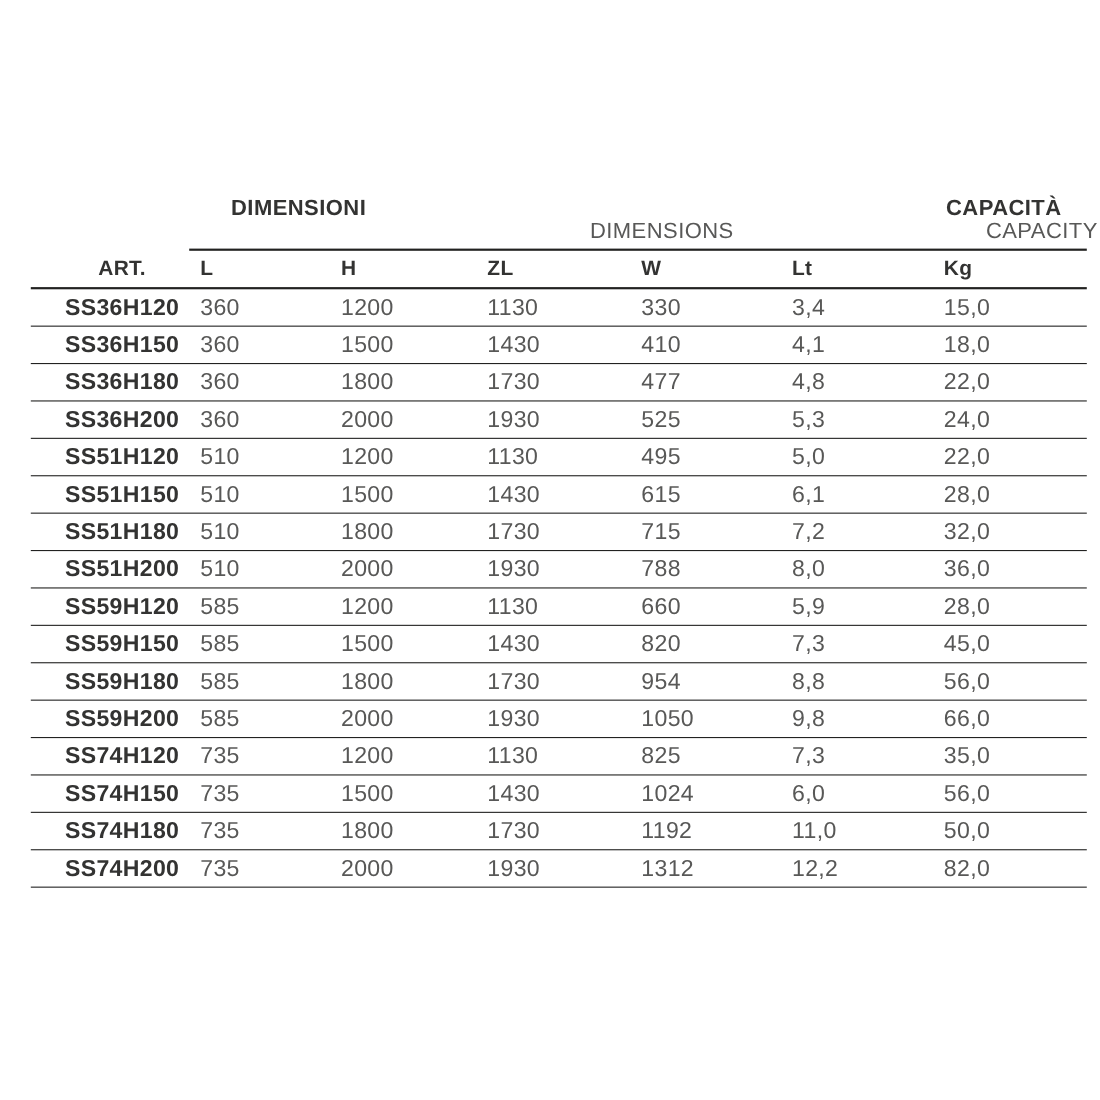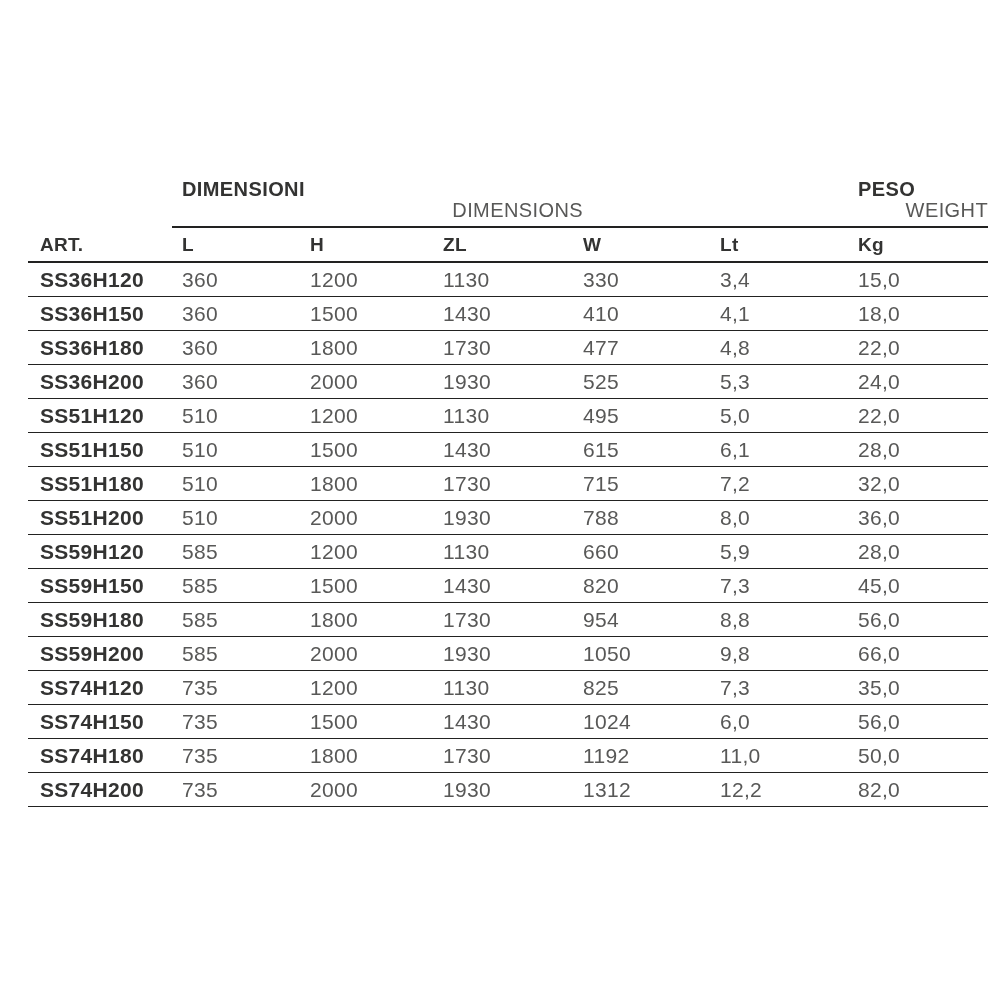--- a/index.html
+++ b/index.html
@@ -26,20 +26,21 @@
     width: 960px;
   }
   .grid {
     display: grid;
     grid-template-columns: 154px 128px 133px 140px 137px 138px 130px;
   }
   
   .group-row {
     position: relative;
     height: 50px;
+    gap: 28px;
   }
   .group-underline {
     position: absolute;
     left: 144px; right: 0; bottom: 0;
     height: 2px;
     background: var(--line);
   }
   .group-cell { padding-top: 1px; }
   .gc-dim { grid-column: 2 / span 3; }
   .gc-resa { grid-column: 5; }
@@ -58,21 +59,21 @@
   
   .header-row {
     height: 35px;
     align-items: center;
     border-bottom: 2.5px solid var(--line);
     font-size: 19px; font-weight: bold;
     color: var(--dark);
     letter-spacing: 0.3px;
   }
   .cell { white-space: nowrap; }
-  .cell.art { padding-left: 12px; }
+  .cell.art { padding-left: 12px; text-align: center; }
   
   .data-row {
     height: 34px;
     align-items: center;
     border-bottom: 1.5px solid var(--line);
     font-size: 21px;
     letter-spacing: 0.3px;
   }
   .data-row .art {
     font-weight: bold;
@@ -86,20 +87,24 @@
 </head>
 <body>
 
 <div class="page">
   <div class="spec-table">
 
     <div class="grid group-row">
       <div class="group-cell gc-dim">
         <div class="gh-title">DIMENSIONI</div>
         <div class="gh-sub">DIMENSIONS</div>
+      </div>
+      <div class="group-cell gc-cap">
+        <div class="gh-title">CAPACITÀ</div>
+        <div class="gh-sub">CAPACITY</div>
       </div>
       <div class="group-cell gc-peso">
         <div class="gh-title">PESO</div>
         <div class="gh-sub">WEIGHT</div>
       </div>
       <div class="group-underline"></div>
     </div>
 
     <div class="grid header-row">
       <div class="cell art">ART.</div>

